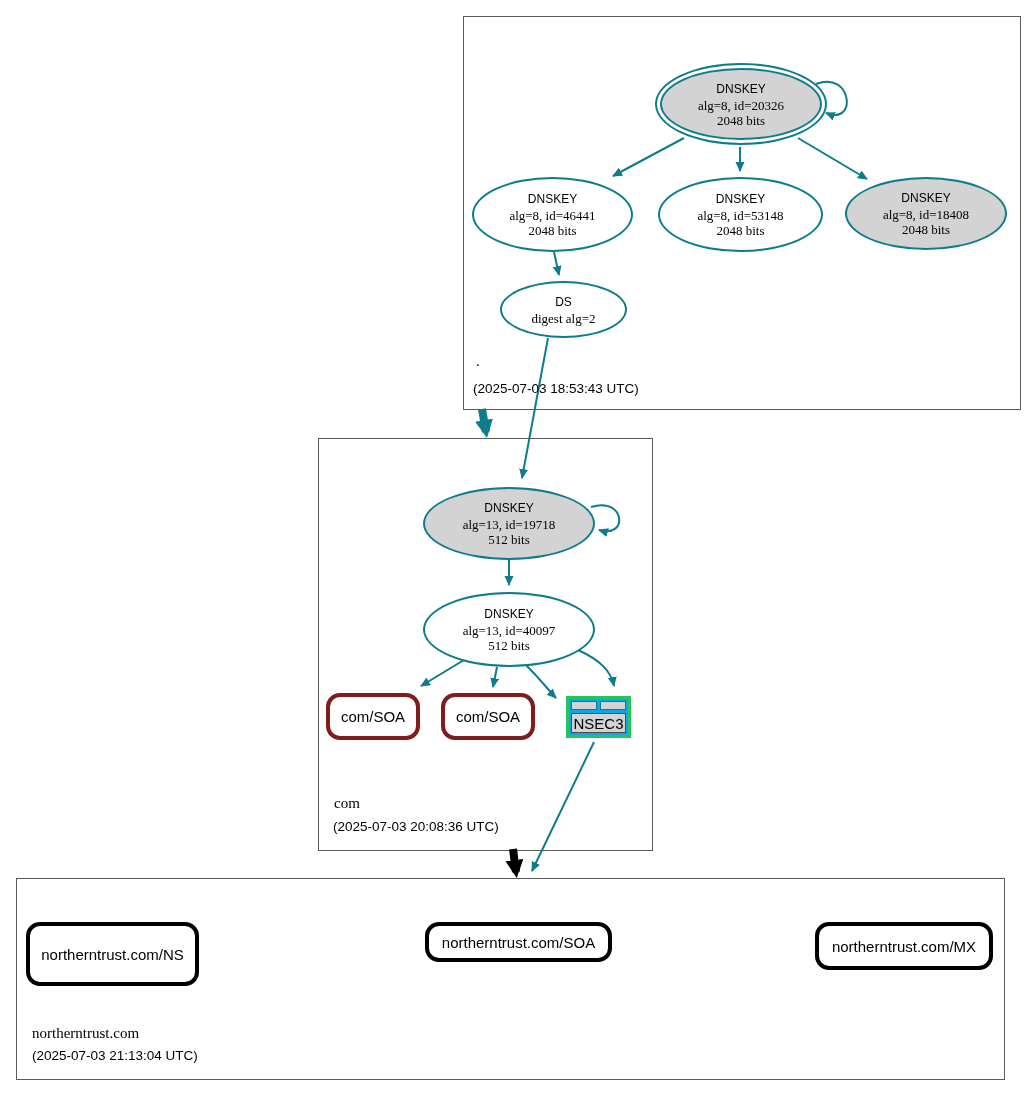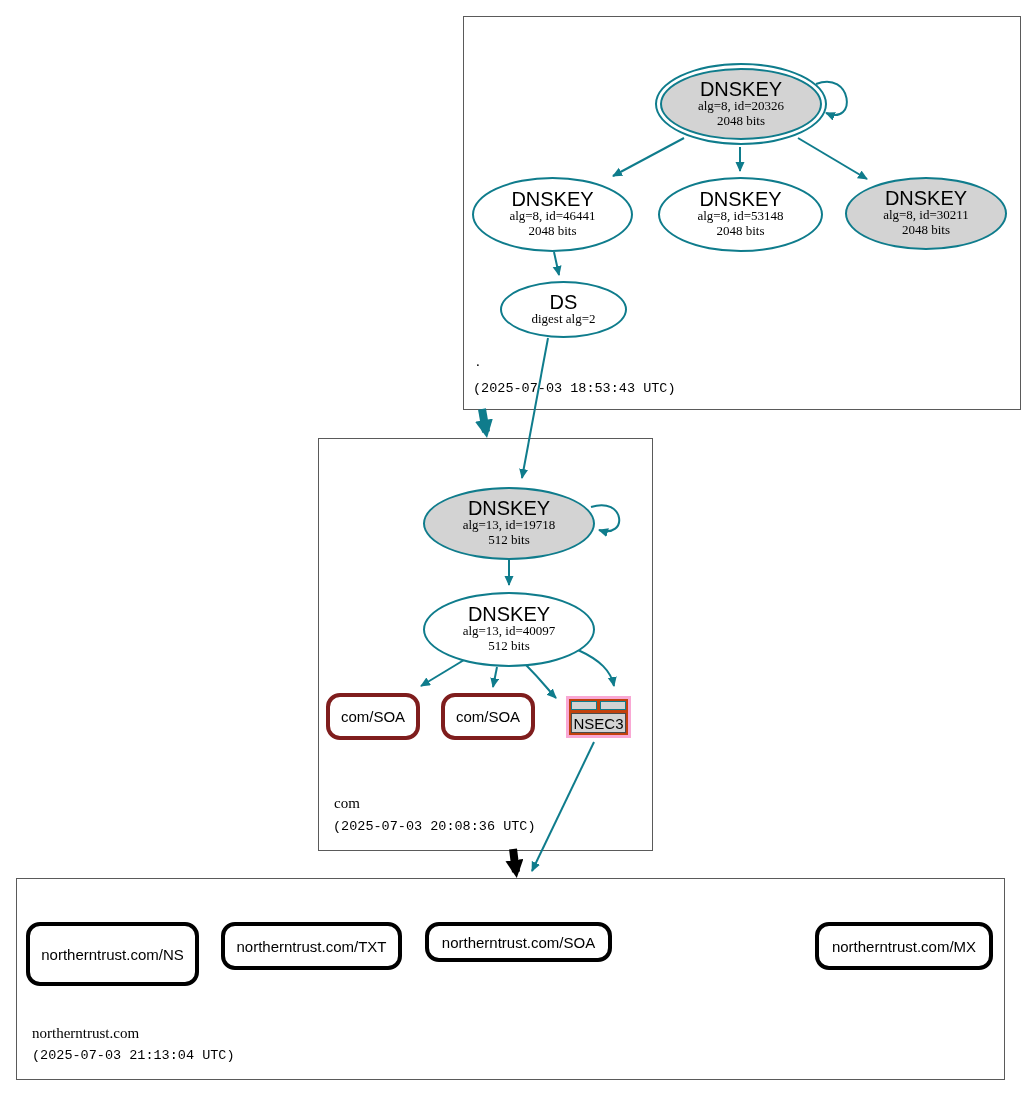--- a/index.html
+++ b/index.html
@@ -1,40 +1,40 @@
 <!DOCTYPE html>
 <html><head>
 <meta charset="utf-8">
 <style>
   html,body{margin:0;padding:0;background:#fff;}
   .canvas{position:relative;width:1035px;height:1094px;background:#fff;overflow:hidden;
           font-family:"Liberation Sans",sans-serif;}
   
   .zone-box{position:absolute;border:1px solid #5a5a5a;background:transparent;z-index:0;}
   .zone-label{position:absolute;font-family:"Liberation Serif",serif;font-size:15px;color:#000;z-index:3;}
-  .zone-ts{position:absolute;font-family:Liberation Mono, monospace;font-size:13.5px;color:#000;z-index:3;}
+  .zone-ts{position:absolute;font-family:Liberation Sans, sans-serif;font-size:13.5px;color:#000;z-index:3;}
   
   svg.edges{position:absolute;left:0;top:0;z-index:1;}
   
   .ellipse{position:absolute;border:2px solid #0f7c8c;border-radius:50%;background:#fff;
            display:flex;flex-direction:column;align-items:center;justify-content:center;
            box-sizing:border-box;z-index:2;text-align:center;}
   .ellipse.gray{background:#d3d3d3;}
   .ellipse.outer{background:transparent;display:block;}
   .ellipse .inner{position:absolute;left:3px;top:3px;right:3px;bottom:3px;border:2px solid #0f7c8c;
            border-radius:50%;background:#d3d3d3;display:flex;flex-direction:column;
            align-items:center;justify-content:center;box-sizing:border-box;text-align:center;}
-  .node-title{font-size:20px;line-height:17px;color:#000;}
+  .node-title{font-size:12px;line-height:17px;color:#000;}
   .node-attr{font-family:"Liberation Serif",serif;font-size:13px;line-height:15px;color:#000;}
   .rrset{position:absolute;border:4px solid #7f1d1d;border-radius:14px;background:#fff;
          display:flex;align-items:center;justify-content:center;box-sizing:border-box;
          font-size:15px;color:#000;z-index:2;}
   .rrset.black{border-color:#000;}
   
-  .nsec3{position:absolute;border:3px solid #f9a8d4;background:#c2410c;box-sizing:border-box;z-index:2;}
+  .nsec3{position:absolute;border:3px solid #22c55e;background:#0ea5e9;box-sizing:border-box;z-index:2;}
   .nsec3 .cell-top{position:absolute;top:2px;height:9px;background:#d3d3d3;
          border:1.5px solid #0f7c8c;box-sizing:border-box;}
   .nsec3 .cell-label{position:absolute;left:2px;right:2px;top:14px;bottom:2px;background:#d3d3d3;
          border:1px solid #4a4a4a;box-sizing:border-box;display:flex;align-items:center;
          justify-content:center;font-size:15px;color:#000;}
 </style>
 </head>
 <body>
 
 <div class="canvas">
@@ -98,21 +98,21 @@
   </div>
 
   <div class="ellipse" style="left:658px;top:177px;width:165px;height:75px;">
     <span class="node-title">DNSKEY</span>
     <span class="node-attr">alg=8, id=53148</span>
     <span class="node-attr">2048 bits</span>
   </div>
 
   <div class="ellipse gray" style="left:845px;top:177px;width:162px;height:73px;">
     <span class="node-title">DNSKEY</span>
-    <span class="node-attr">alg=8, id=30211</span>
+    <span class="node-attr">alg=8, id=18408</span>
     <span class="node-attr">2048 bits</span>
   </div>
 
   <div class="ellipse" style="left:500px;top:281px;width:127px;height:57px;text-align:right;">
     <span class="node-title">DS</span>
     <span class="node-attr">digest alg=2</span>
   </div>
 
   <div class="ellipse gray" style="left:423px;top:487px;width:172px;height:73px;">
     <span class="node-title">DNSKEY</span>
@@ -135,23 +135,20 @@
 
   <div class="nsec3" style="left:566px;top:696px;width:65px;height:42px;">
     <div class="cell-top" style="left:2px;width:26px;"></div>
     <div class="cell-top" style="left:31px;width:26px;"></div>
     <div class="cell-label">NSEC3</div>
   </div>
 
   <div class="rrset black" style="left:26px;top:922px;width:173px;height:64px;">
     <span>northerntrust.com/NS</span>
   </div>
-  <div class="rrset black" style="left:221px;top:922px;width:181px;height:48px;">
-    <span>northerntrust.com/TXT</span>
-  </div>
   <div class="rrset black" style="left:425px;top:922px;width:187px;height:40px;">
     <span>northerntrust.com/SOA</span>
   </div>
   <div class="rrset black" style="left:815px;top:922px;width:178px;height:48px;">
     <span>northerntrust.com/MX</span>
   </div>
 
 </div>
 
 </body></html>

